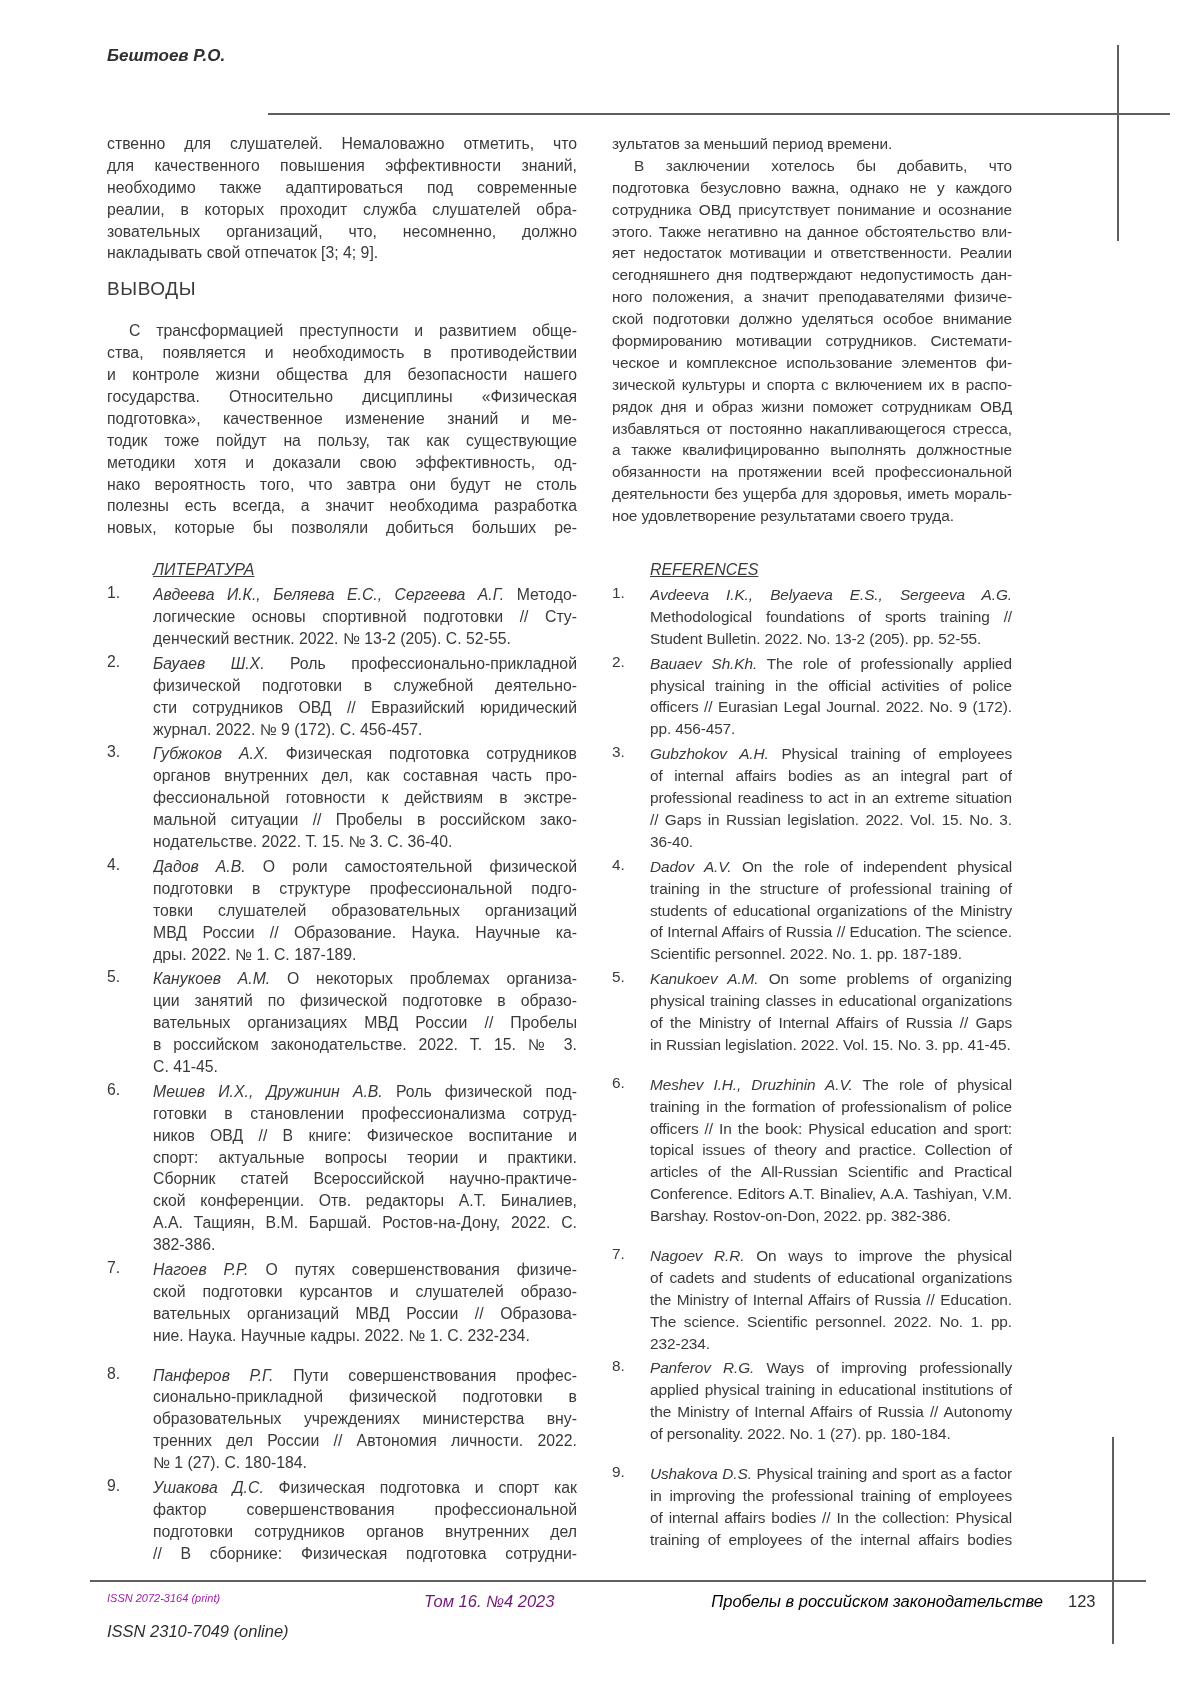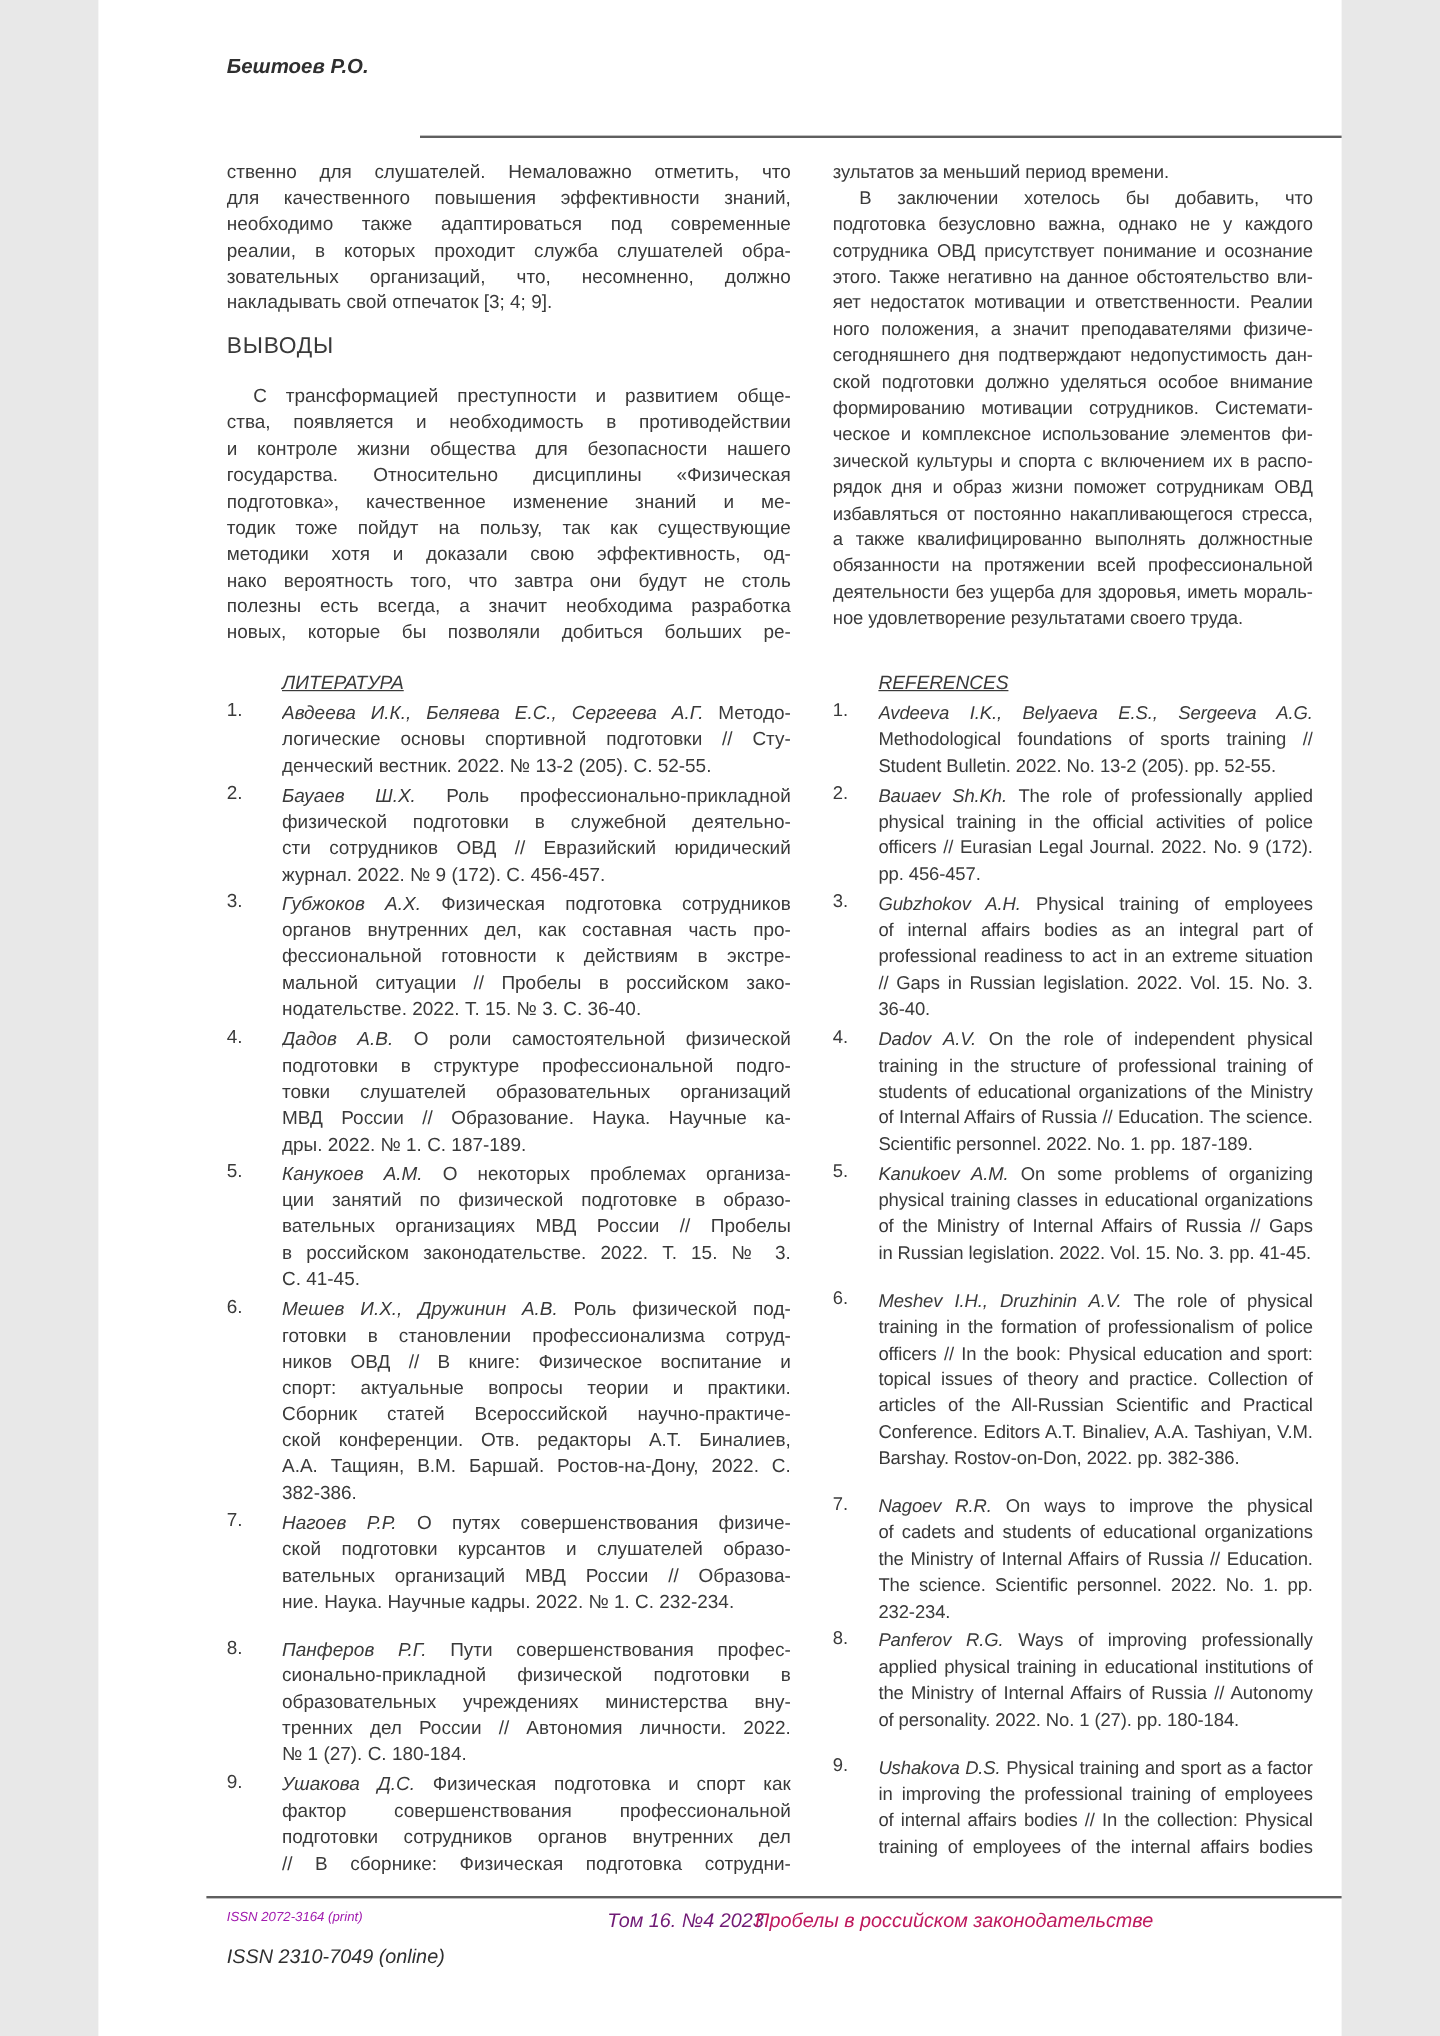--- a/index.html
+++ b/index.html
@@ -1,18 +1,18 @@
 <!DOCTYPE html>
 <html style="--rule: #5f5f5f;"><head>
 <meta charset="utf-8">
 <style>
   html,body{margin:0;padding:0;background:#e8e8e8;}
   .page{
     position:relative;
-    width:1036px;height:1697px;
+    width:1200px;height:1697px;
     background:#ffffff;
     font-family:"Liberation Sans", sans-serif;
     color:#3a3a3a;
     overflow:hidden;
     margin:0 auto;
   }
   
   .author{
     position:absolute;left:107px;top:46px;
     font-size:17px;font-weight:bold;font-style:italic;color:#2f2f2f;
@@ -55,21 +55,21 @@
   .item{display:flex;margin-bottom:3px;}
   .item.gap{margin-top:18px;}
   .num{flex:none;width:46px;}
   .rc .num{width:38px;}
   .itx{flex:1;min-width:0;}
 
   
   .f-issn1{position:absolute;left:107px;top:1592px;font-size:11px;font-style:italic;color:#a21caf;}
   .f-issn2{position:absolute;left:107px;top:1622px;font-size:16.5px;font-style:italic;color:#2f2f2f;}
   .f-vol{position:absolute;left:424px;top:1592px;font-size:16.5px;font-style:italic;color:#701a75;}
-  .f-journal{position:absolute;right:157px;top:1592px;font-size:16.5px;font-style:italic;color:#be185d;}
+  .f-journal{position:absolute;right:157px;top:1592px;font-size:16.5px;font-style:italic;color:#000000;}
   .f-page{position:absolute;left:1068px;top:1592px;font-size:16.5px;color:#2f2f2f;}
 </style>
 </head>
 <body>
 
 <div class="page" style="color: rgb(58, 58, 58);">
 
   <div class="author">Бештоев Р.О.</div>
   <div class="rule-top"></div>
   <div class="vline-top"></div>
@@ -192,22 +192,22 @@
   <div class="rc">
     <div>
         <div class="line jl ll">зультатов за меньший период времени.</div>
       </div>
     <div>
         <div class="line jl ind">В заключении хотелось бы добавить, что физическая</div>
         <div class="line jl">подготовка безусловно важна, однако не у каждого</div>
         <div class="line jl">сотрудника ОВД присутствует понимание и осознание</div>
         <div class="line jl">этого. Также негативно на данное обстоятельство вли-</div>
         <div class="line jl">яет недостаток мотивации и ответственности. Реалии</div>
+        <div class="line jl">сегодняшнего дня подтверждают недопустимость дан-</div>
         <div class="line jl">ного положения, а значит преподавателями физиче-</div>
-        <div class="line jl">сегодняшнего дня подтверждают недопустимость дан-</div>
         <div class="line jl">ской подготовки должно уделяться особое внимание</div>
         <div class="line jl">формированию мотивации сотрудников. Системати-</div>
         <div class="line jl">ческое и комплексное использование элементов фи-</div>
         <div class="line jl">зической культуры и спорта с включением их в распо-</div>
         <div class="line jl">рядок дня и образ жизни поможет сотрудникам ОВД</div>
         <div class="line jl">избавляться от постоянно накапливающегося стресса,</div>
         <div class="line jl">а также квалифицированно выполнять должностные</div>
         <div class="line jl">обязанности на протяжении всей профессиональной</div>
         <div class="line jl">деятельности без ущерба для здоровья, иметь мораль-</div>
         <div class="line jl ll">ное удовлетворение результатами своего труда.</div>

